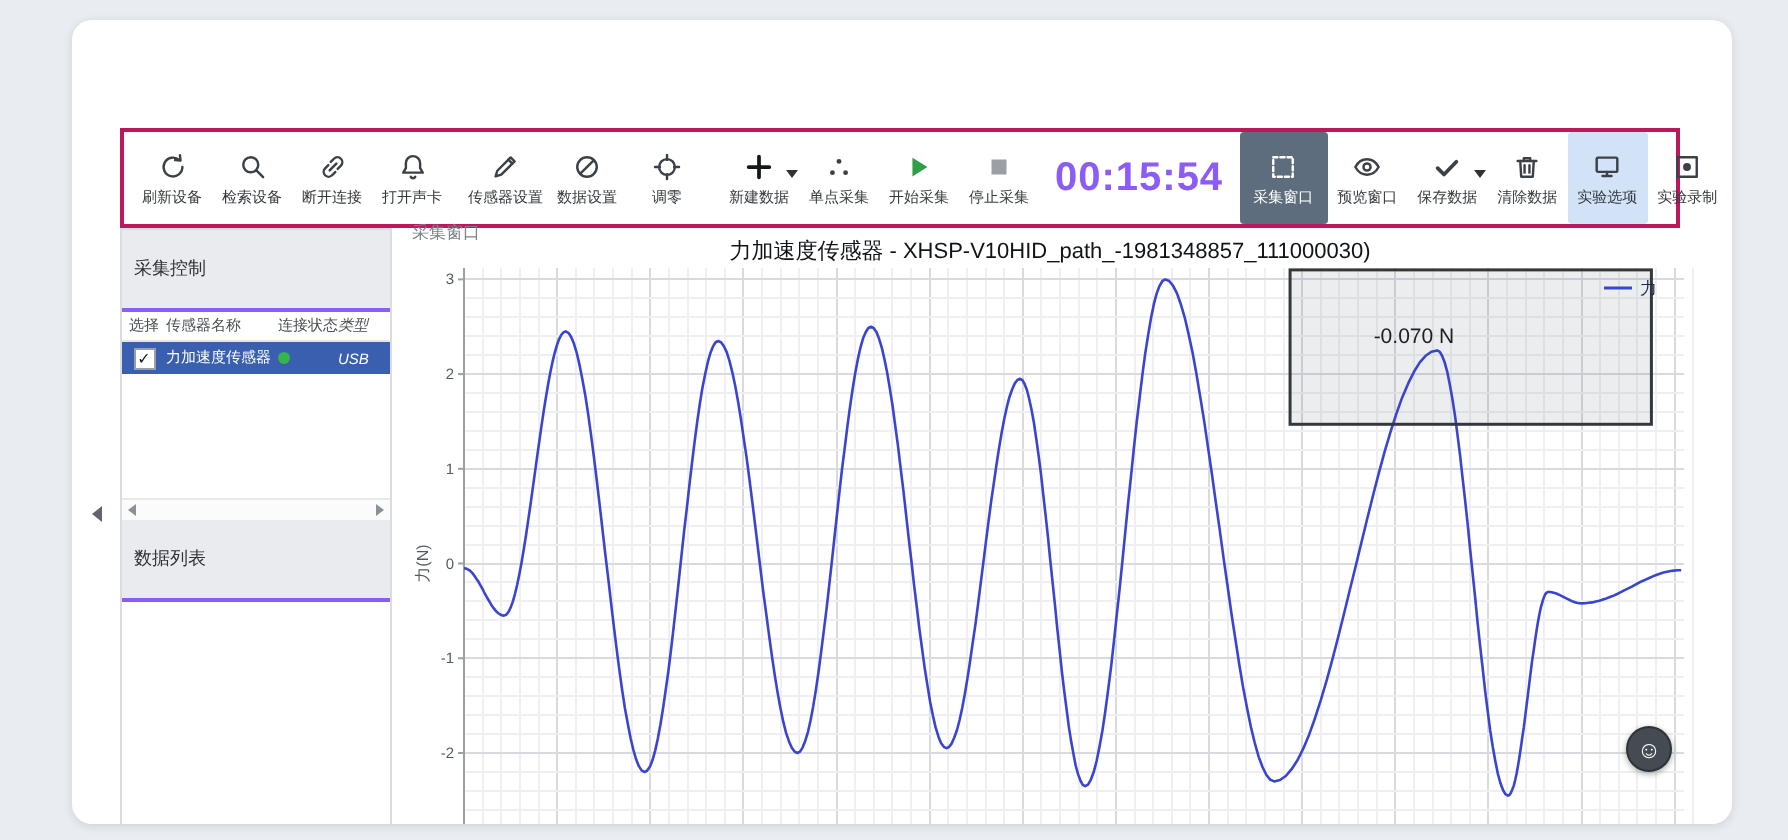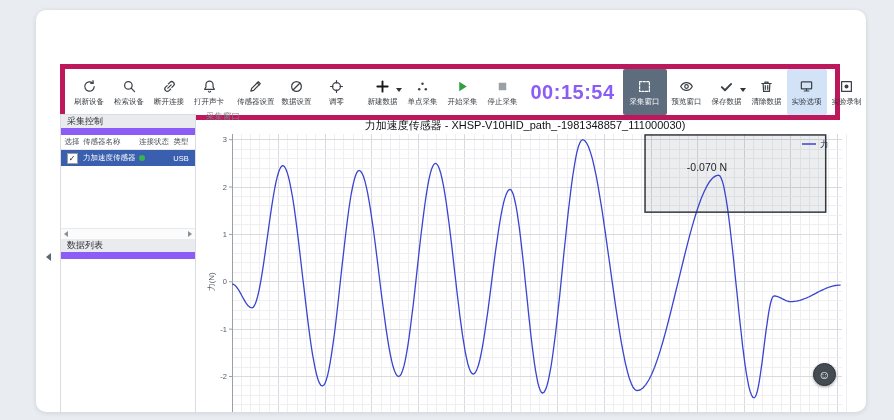--- a/index.html
+++ b/index.html
@@ -15,21 +15,21 @@
     box-shadow:0 1px 5px rgba(40,50,70,.14);
     overflow:hidden;
   }
   
   .tabbar{position:absolute;left:24px;top:30px;height:18px;display:flex;gap:2px;}
   .tab{font-size:10.5px;line-height:18px;padding:0 10px;color:#23272d;cursor:default;}
   .tab.active{background:#202c39;color:#fff;}
   
   .toolbar{
     position:absolute;left:24px;top:54px;right:26px;height:46px;
-    border:5px solid #be185d;background:#fff;
+    border:2px solid #be185d;background:#fff;
     display:flex;align-items:center;padding:0 4px;
   }
   .tgroup{display:flex;align-items:center;}
   .titem{
     min-width:36px;padding:3px 2px;position:relative;
     display:flex;flex-direction:column;align-items:center;justify-content:center;gap:2px;
     border-radius:2px;cursor:default;
   }
   .ticon{height:17px;display:flex;align-items:center;justify-content:center;}
   .ticon svg{width:15px;height:15px;stroke:#3c4148;stroke-width:1.3;fill:none;stroke-linecap:round;stroke-linejoin:round;display:block;}
@@ -41,26 +41,26 @@
   .tsep{width:1px;height:32px;background:#e3e6ea;margin:0 3px;}
   .timer{font-size:20px;font-weight:bold;color:#8b5cf6;margin:0 8px;letter-spacing:.5px;white-space:nowrap;}
   .caret{position:absolute;right:1px;top:13px;width:0;height:0;
     border-left:3px solid transparent;border-right:3px solid transparent;border-top:4px solid #2f3338;}
   
   .leftpanel{
     position:absolute;left:24px;top:104px;width:136px;bottom:0;
     border:1px solid #d9dce1;border-bottom:none;background:#fff;
     display:flex;flex-direction:column;box-sizing:border-box;
   }
-  .sechead{background:#e9ebee;border-bottom:7px solid #8b5cf6;font-size:9px;color:#2d3136;padding:0 6px;flex:0 0 auto;}
+  .sechead{background:#e9ebee;border-bottom:2px solid #8b5cf6;font-size:9px;color:#2d3136;padding:13px 6px;flex:0 0 auto;}
   .thead{display:flex;font-size:7.5px;color:#4a4f56;border-bottom:1px solid #e4e7ea;padding:2px 0;flex:0 0 auto;}
   .c0{width:22px;text-align:center;flex:0 0 auto;}
   .c1{width:56px;flex:0 0 auto;overflow:hidden;white-space:nowrap;}
   .c2{width:30px;text-align:left;flex:0 0 auto;}
-  .c3{width:24px;text-align:center;flex:0 0 auto;}
+  .c3{width:24px;flex:0 0 auto;font-style:italic;}
   .trow{display:flex;align-items:center;height:16px;font-size:7.5px;flex:0 0 auto;}
   .trow.selected{background:#3a5fae;color:#fff;}
   .cb{display:inline-flex;width:9px;height:9px;background:#fff;border:1px solid #9aa0a6;
       align-items:center;justify-content:center;font-size:8px;line-height:9px;color:#16181b;}
   .dot{display:inline-block;width:6px;height:6px;border-radius:50%;background:#35b54a;}
   .tblank{height:62px;flex:0 0 auto;}
   .hscroll{height:10px;border-top:1px solid #e7eaed;position:relative;flex:0 0 auto;background:#fbfbfc;}
   .harrow{position:absolute;top:2px;width:0;height:0;border-top:3px solid transparent;border-bottom:3px solid transparent;}
   .harrow.left{left:3px;border-right:4px solid #8a9097;}
   .harrow.right{right:3px;border-left:4px solid #8a9097;}

